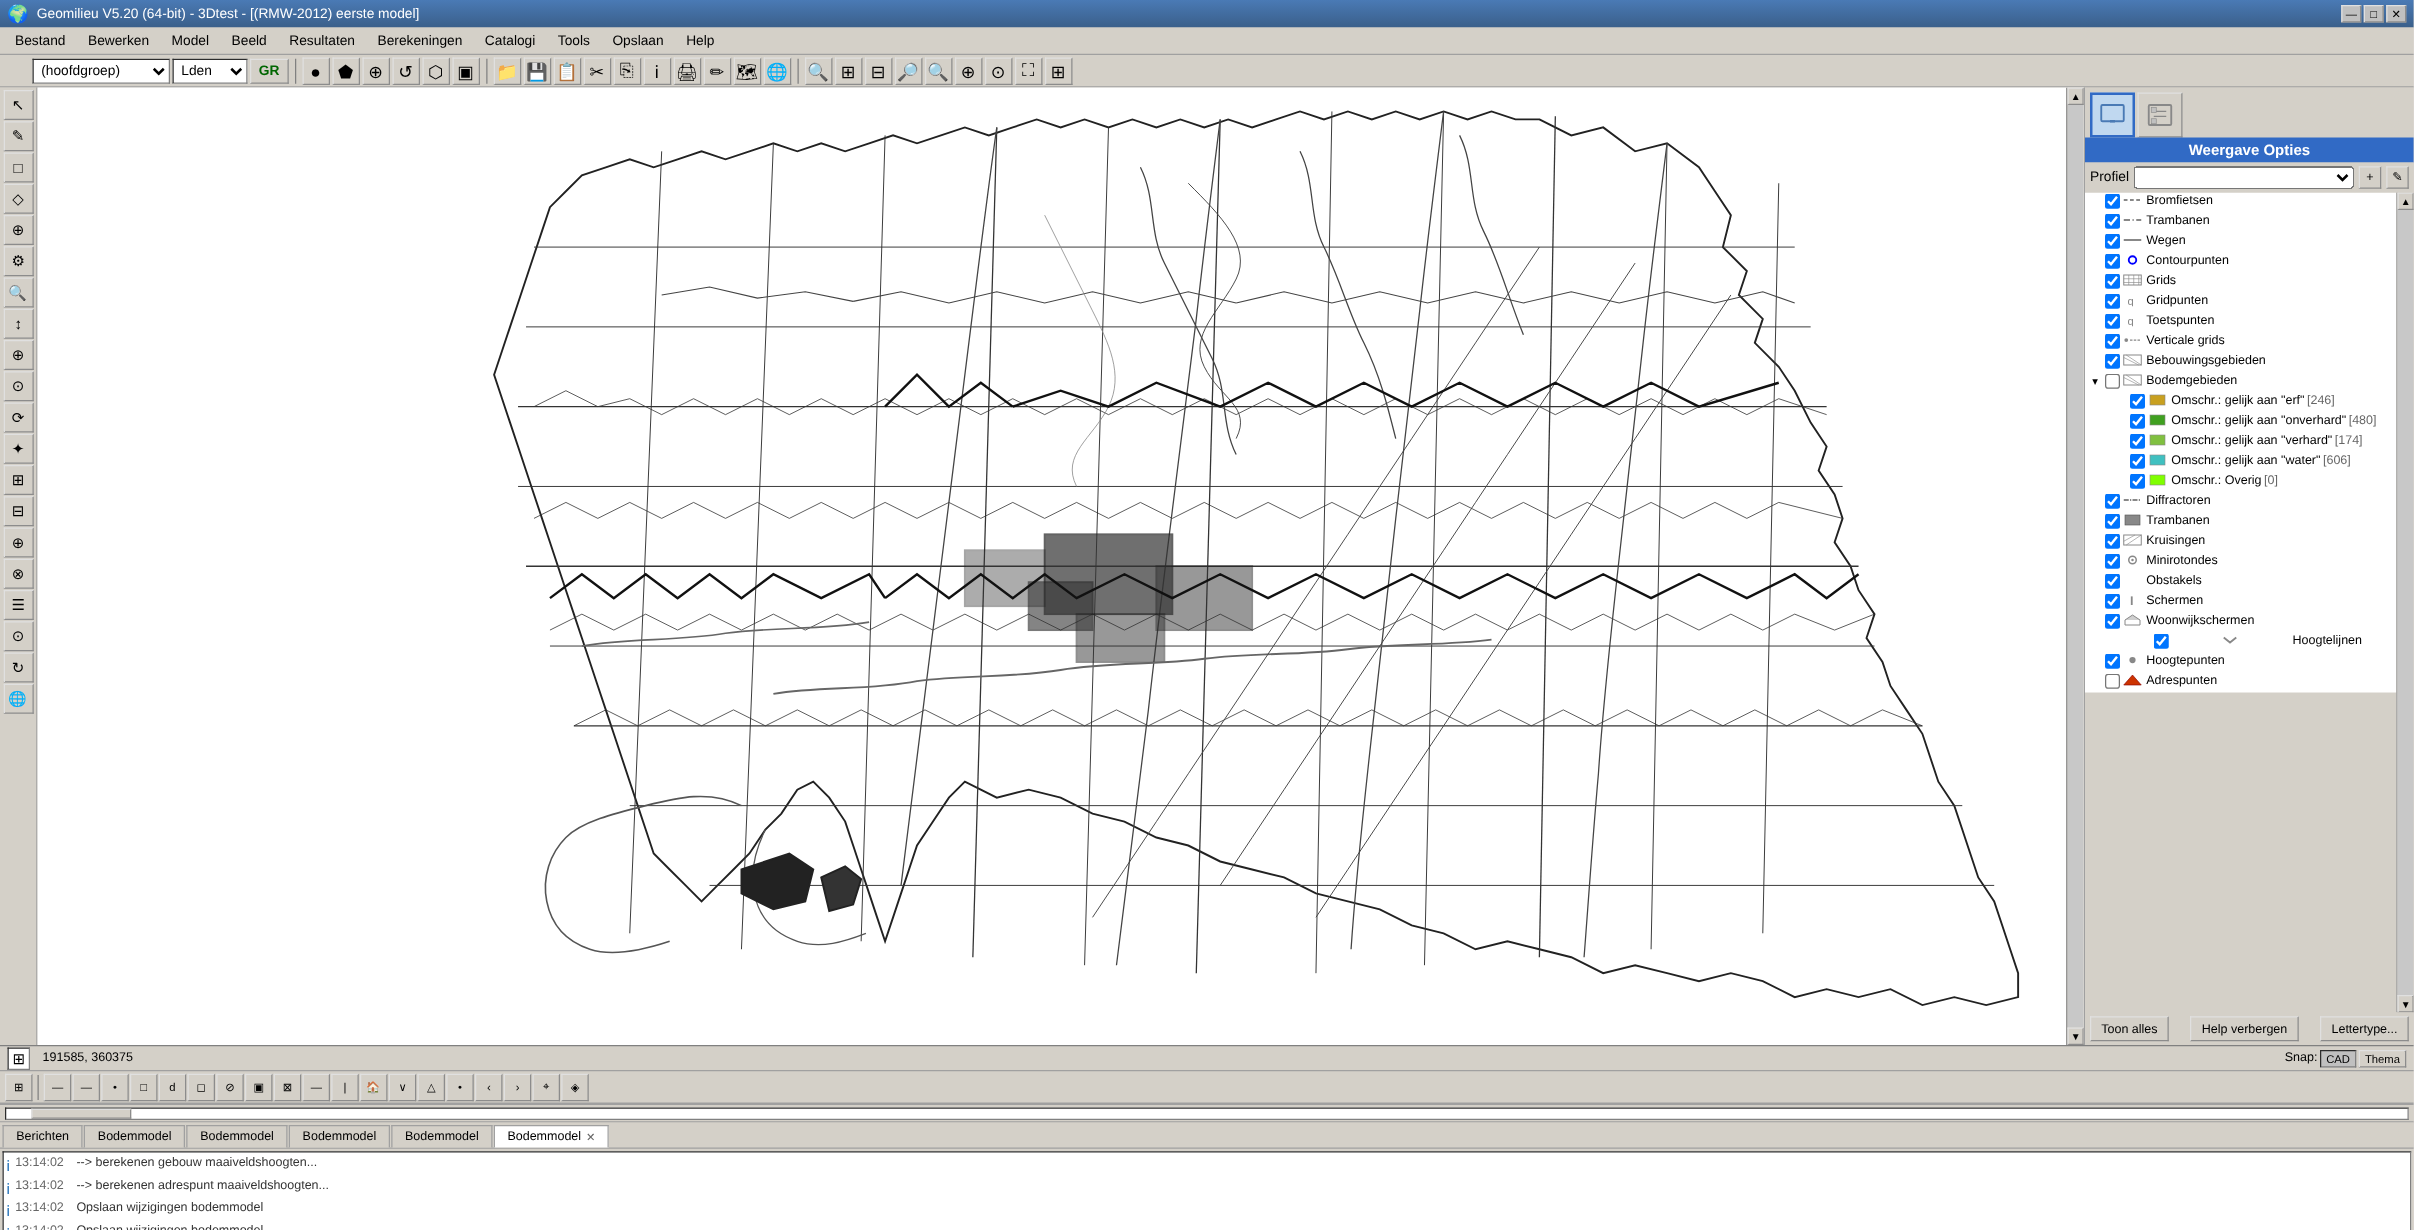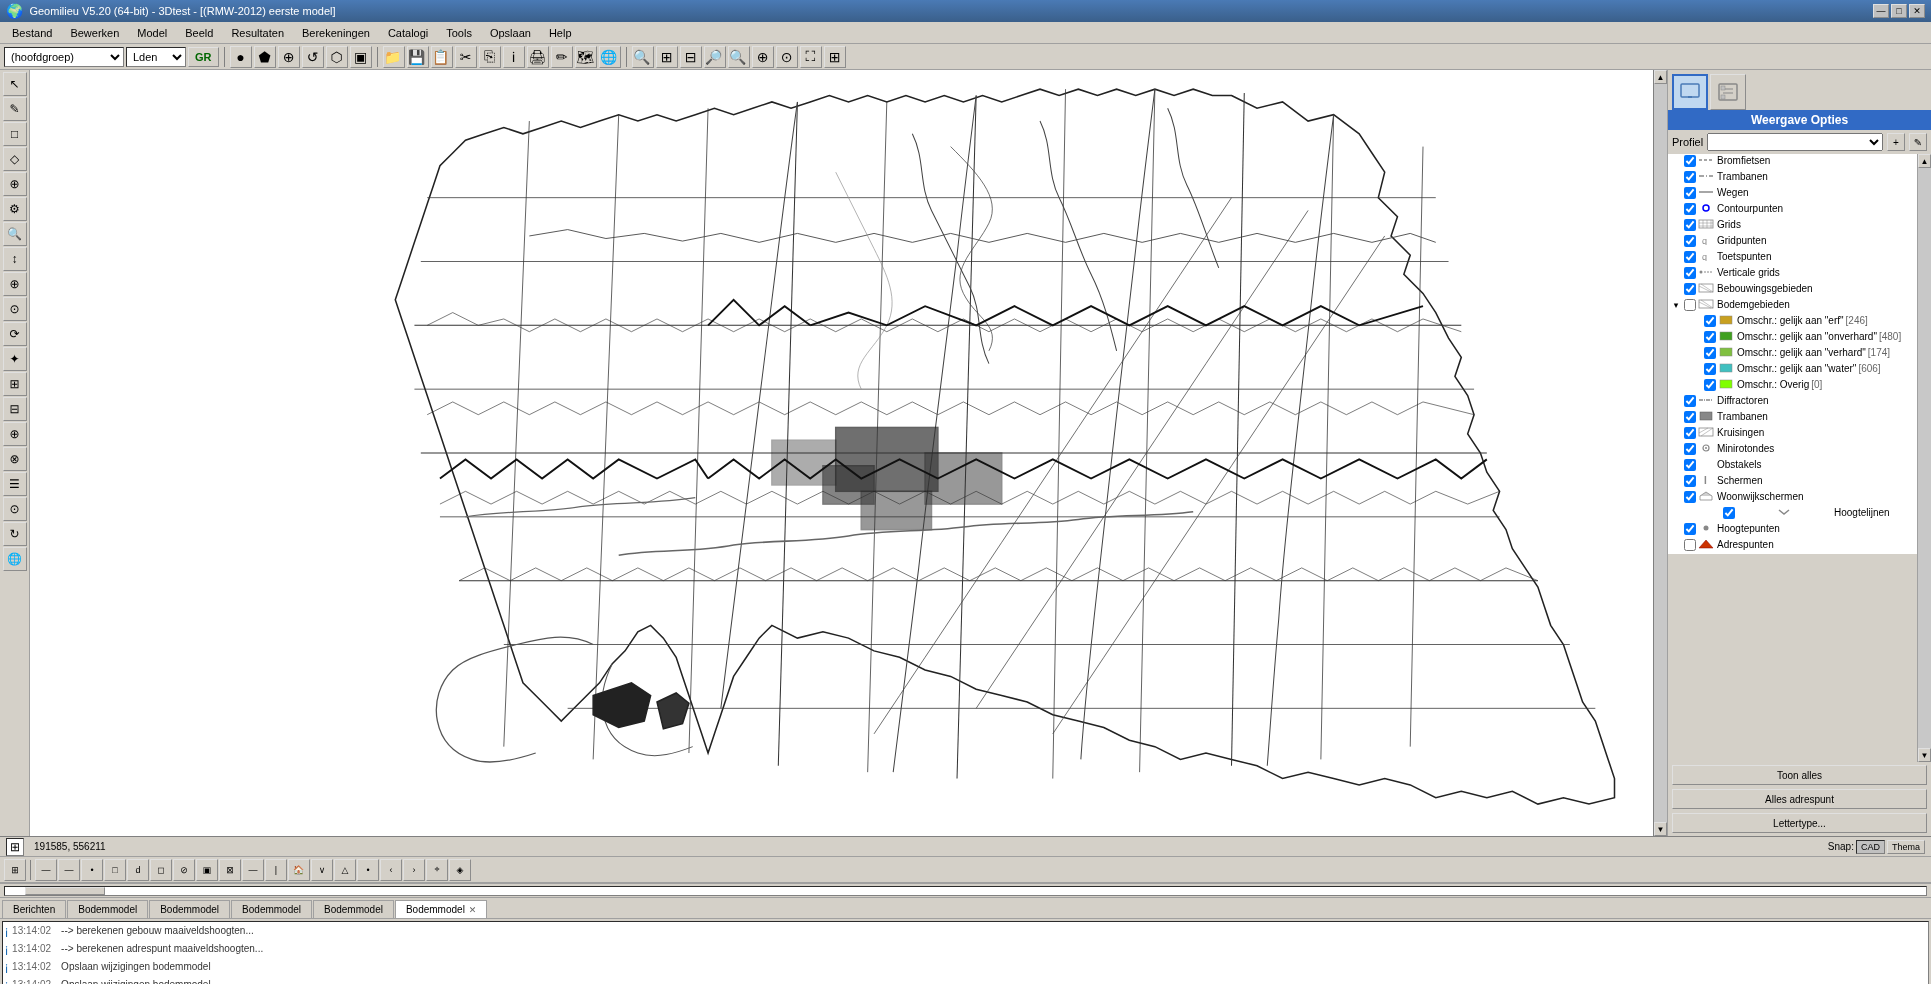--- a/index.html
+++ b/index.html
@@ -132,21 +132,21 @@
       padding: 2px 4px;
       gap: 1px;
     }
 
     
     #panel-content::-webkit-scrollbar { width: 12px; }
     #panel-content::-webkit-scrollbar-track { background: #f0f0f0; }
     #panel-content::-webkit-scrollbar-thumb { background: #c0c0c0; border: 1px solid #808080; }
 
     
-    #panel-bottom-btns { display: flex; gap: 4px; padding: 3px 4px; background: #d4d0c8; justify-content: space-between; flex-direction: column; }
+    #panel-bottom-btns { display: flex; gap: 4px; padding: 3px 4px; background: #d4d0c8; justify-content: space-between; }
     .panel-bottom-btn { height: 20px; padding: 0 8px; background: #d4d0c8; border: 1px outset #e0e0e0; font-size: 10px; cursor: pointer; }
 
     
     #map-svg { width: 100%; height: 100%; }
 
     #panel-with-scroll { display: flex; flex-direction: row; flex: 1; min-height: 0; }
     #layer-list-wrap { flex: 1; overflow: hidden; position: relative; }
   </style>
 </head>
 <body>
@@ -170,21 +170,21 @@
     <div class="menu-item">Beeld</div>
     <div class="menu-item">Resultaten</div>
     <div class="menu-item">Berekeningen</div>
     <div class="menu-item">Catalogi</div>
     <div class="menu-item">Tools</div>
     <div class="menu-item">Opslaan</div>
     <div class="menu-item">Help</div>
   </div>
 
 <div id="toolbar">
-  <select class="tb-select" style="width:120px;">
+  <select class="tb-select" style="width:110px;margin-left:22px;">
     <option>(hoofdgroep)</option>
   </select>
   <select class="tb-select" style="width:60px;">
     <option>Lden</option>
   </select>
   <button class="tb-text-btn">GR</button>
   <div class="tb-sep"></div>
 
   <div class="tb-btn">●</div>
   <div class="tb-btn">⬟</div>
@@ -622,29 +622,29 @@
       </div>
       <div style="width:14px; background:#d4d0c8; border-left:1px solid #a0a0a0; display:flex; flex-direction:column;">
         <div style="height:14px; background:#d4d0c8; border:1px outset #e0e0e0; display:flex; align-items:center; justify-content:center; font-size:8px; cursor:pointer;">▲</div>
         <div style="flex:1; background:#c8c8c8;"></div>
         <div style="height:14px; background:#d4d0c8; border:1px outset #e0e0e0; display:flex; align-items:center; justify-content:center; font-size:8px; cursor:pointer;">▼</div>
       </div>
     </div>
 
     <div id="panel-bottom-btns">
       <button class="panel-bottom-btn">Toon alles</button>
-      <button class="panel-bottom-btn">Alles adrespunt</button>
+      <button class="panel-bottom-btn">Help verbergen</button>
       <button class="panel-bottom-btn">Lettertype...</button>
     </div>
   </div>
 </div>
 
 <div id="status-bar">
   <span style="font-size:12px; border:1px inset #808080; padding:1px 3px; background:white;">⊞</span>
-  <span>191585, 556211</span>
+  <span>191585, 360375</span>
   <div class="snap-area">
     <span class="snap-label">Snap:</span>
     <button class="snap-btn active">CAD</button>
     <button class="snap-btn">Thema</button>
   </div>
 </div>
 
 <div id="draw-toolbar">
   <div class="tb-btn" style="font-size:9px;">⊞</div>
   <div class="tb-sep"></div>

